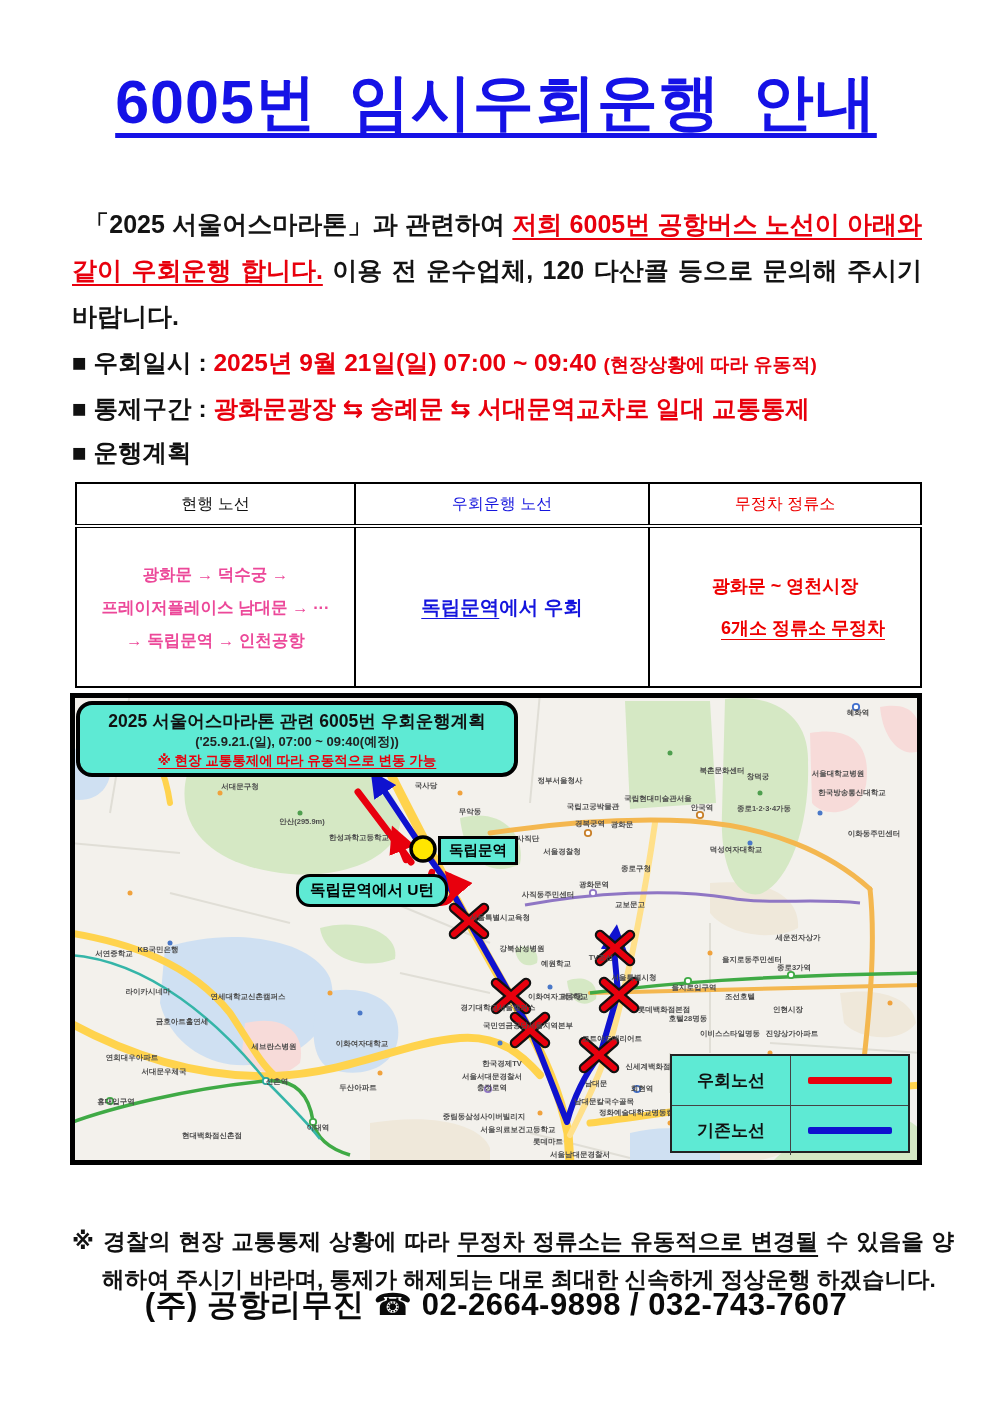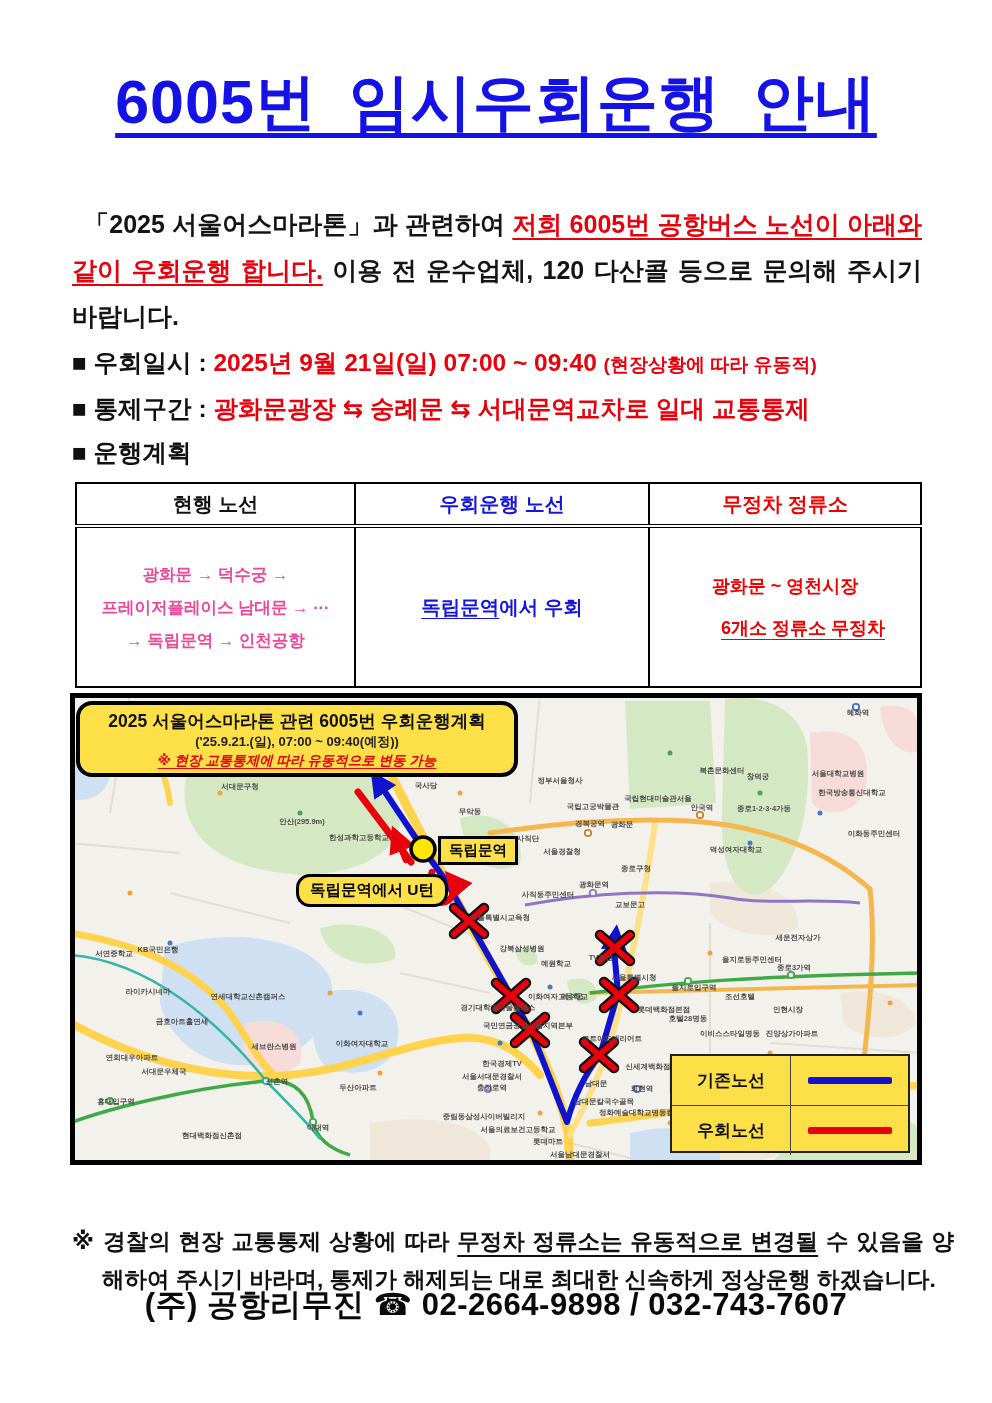--- a/index.html
+++ b/index.html
@@ -18,38 +18,38 @@
   .red-u{color:#e8000d;font-weight:800;text-decoration:underline;text-decoration-thickness:2px;text-underline-offset:5px;}
 
   
   .bullets{position:absolute;top:341px;left:72px;width:860px;font-size:24.5px;line-height:44px;color:#111;font-weight:600;}
   .bullets .val{color:#e8000d;font-weight:700;text-align:center;}
   .bullets .note{color:#e8000d;font-weight:700;font-size:19px;}
 
   
   table.plan{position:absolute;top:482px;left:75px;width:845px;border-collapse:collapse;table-layout:fixed;}
   table.plan th,table.plan td{border:2px solid #000;text-align:center;vertical-align:middle;}
-  table.plan th{height:38px;font-size:20px;font-weight:700;color:#111;border-bottom:4px double #000;}
+  table.plan th{height:38px;font-size:16px;font-weight:400;color:#111;border-bottom:4px double #000;}
   table.plan th.blue{color:#1515dd;}
   table.plan th.red{color:#ee0000;}
   td.cur{height:156px;font-size:16.5px;color:#ec4899;line-height:33px;font-weight:600;}
   td.det{font-size:19.5px;font-weight:800;color:#1515dd;}
   td.det .u{text-decoration:underline;text-underline-offset:4px;}
   td.skip{font-size:18px;font-weight:800;color:#ee0000;line-height:42px;}
   td.skip .u{text-decoration:underline;text-underline-offset:5px;margin-left:36px;}
 
   
   .map{position:absolute;top:693px;left:70px;width:852px;height:472px;background:#f3f1ec;}
   .map svg{position:absolute;top:0;left:0;}
-  .overlay{position:absolute;box-sizing:border-box;background:#fde047;border:3px solid #000;}
+  .overlay{position:absolute;box-sizing:border-box;background:#5eead4;border:3px solid #000;}
   .callout{left:6px;top:8px;width:442px;height:76px;border-width:4px;border-radius:16px;text-align:center;padding-top:5px;}
   .callout .l1{font-size:17.5px;font-weight:800;color:#111;line-height:23px;}
   .callout .l2{font-size:13px;font-weight:600;color:#222;line-height:18px;}
   .callout .l3{font-size:13.5px;font-weight:800;color:#e8000d;line-height:19px;
-               text-decoration:underline;text-underline-offset:3px;font-style:italic;}
+               text-decoration:underline;text-underline-offset:3px;}
   .sta-label{left:368px;top:143px;padding:2px 8px;font-size:14.5px;font-weight:800;border-width:3px;}
   .uturn-label{left:226px;top:181px;padding:3px 11px;font-size:15.5px;font-weight:800;border-radius:14px;border-width:3px;}
   .legend{left:600px;top:361px;width:240px;height:99px;border-width:2px;border-color:#222;}
   .legend .row{display:flex;height:49px;align-items:center;}
   .legend .row+.row{border-top:1.5px solid #444;}
   .legend .lab{width:118px;text-align:center;font-size:17px;font-weight:800;color:#111;}
   .legend .line-cell{flex:1;border-left:1.5px solid #444;height:100%;display:flex;align-items:center;justify-content:center;}
   .legend .bar{width:84px;height:7px;border-radius:2px;}
   .bar.blue{background:#0f12cf;}
   .bar.red{background:#e8000d;}
@@ -363,31 +363,31 @@
       <div class="l1">2025 서울어스마라톤 관련 6005번 우회운행계획</div>
       <div class="l2">('25.9.21.(일), 07:00 ~ 09:40(예정))</div>
       <div class="l3">※ 현장 교통통제에 따라 유동적으로 변동 가능</div>
     </div>
 
     <div class="overlay sta-label">독립문역</div>
     <div class="overlay uturn-label">독립문역에서 U턴</div>
 
     <div class="overlay legend">
       <div class="row">
+        <div class="lab">우회노선</div>
+        <div class="line-cell">
+            <div class="bar red"></div>
+          </div>
+      </div>
+      <div class="row">
         <div class="lab">기존노선</div>
         <div class="line-cell">
             <div class="bar blue"></div>
           </div>
       </div>
-      <div class="row">
-        <div class="lab">우회노선</div>
-        <div class="line-cell">
-            <div class="bar red"></div>
-          </div>
-      </div>
     </div>
   </div>
 
   <p class="footnote"><span>※ 경찰의 현장 교통통제 상황에 따라 </span><span class="u">무정차 정류소는 유동적으로 변경될</span><span> 수 있음을 양해하여 주시기 바라며, 통제가 해제되는 대로 최대한 신속하게 정상운행 하겠습니다.</span></p>
 
   <div class="contact">(주) 공항리무진 ☎ 02-2664-9898 / 032-743-7607</div>
 
 </div>
 
 </body></html>

